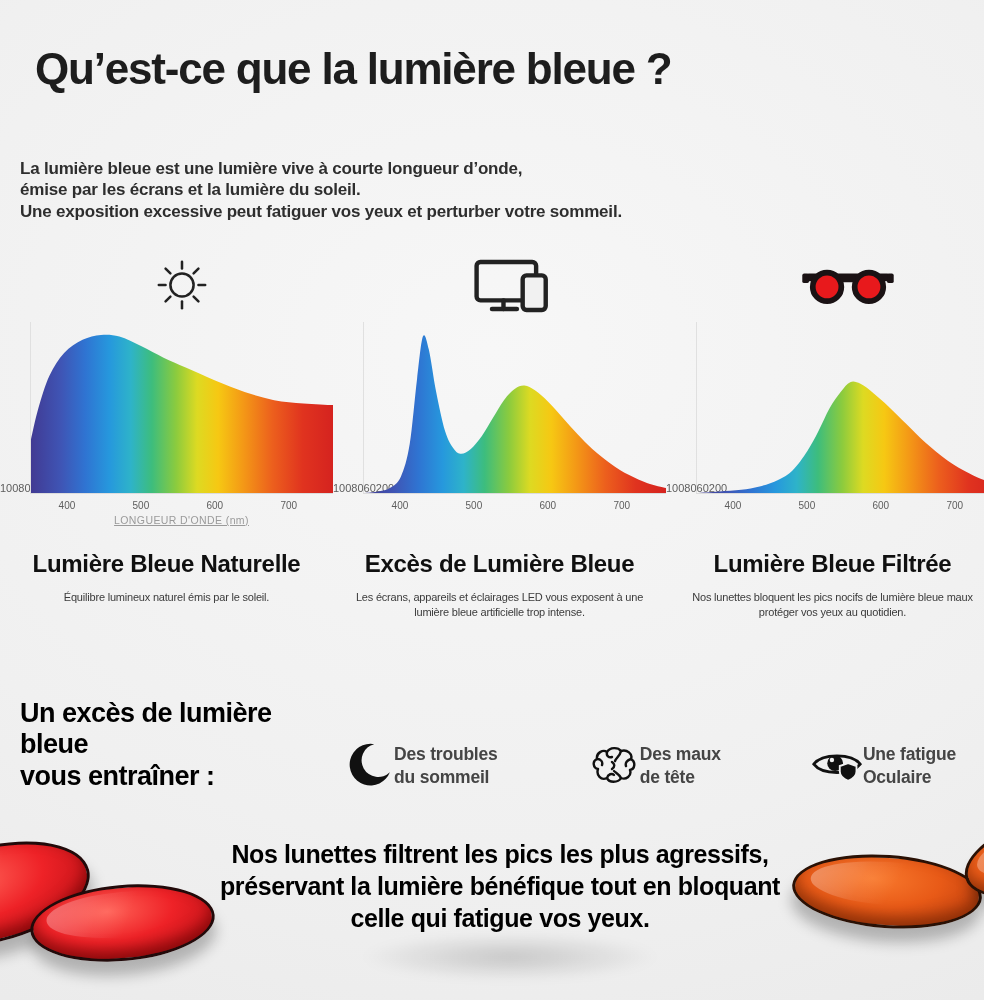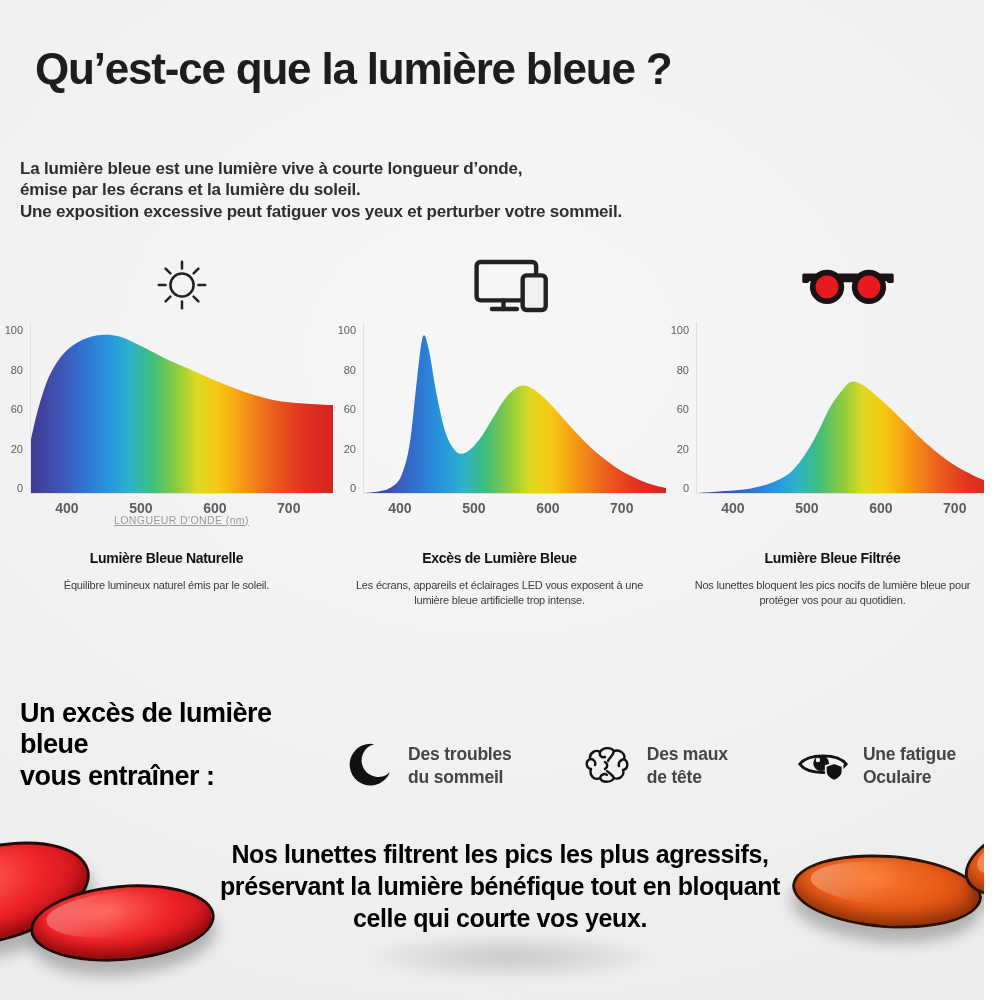--- a/index.html
+++ b/index.html
@@ -15,33 +15,33 @@
   
   .header{ position:absolute; top:44px; left:35px; right:35px; }
   .title{ font-size:44px; font-weight:700; letter-spacing:-1.2px; color:#1d1d1d; }
   .subtitle{ margin-top:7px; font-size:22px; font-weight:700; color:#4a4a4a; letter-spacing:-0.3px; }
   .intro{ position:absolute; top:158px; left:20px; right:35px; font-size:17px; font-weight:700; color:#2e2e2e; line-height:1.26; letter-spacing:-0.2px; }
   
   .charts{ position:absolute; top:248px; left:0; width:1000px; display:flex; }
   .col{ width:333px; }
   .icon-row{ height:74px; display:flex; align-items:center; justify-content:center; padding-left:30px; }
   .chart-wrap{ display:flex; height:172px; }
-  .y-axis{ width:30px; display:flex; flex-direction:column; justify-content:space-between; align-items:flex-end; padding:2px 7px 0 0; font-size:11px; color:#5d5d5d; }
+  .y-axis{ width:30px; display:flex; flex-direction:row; justify-content:space-between; align-items:flex-end; padding:2px 7px 0 0; font-size:11px; color:#5d5d5d; }
   .plot{ flex:1; position:relative; border-left:1px solid #e0e0e0; border-bottom:1px solid #dcdcdc; }
   .plot svg{ display:block; }
-  .x-axis{ position:relative; height:20px; margin-left:30px; font-size:14px; color:#5d5d5d;font-weight:bold; }
+  .x-axis{ position:relative; height:20px; margin-left:30px; font-size:10px; color:#5d5d5d; }
   .xtick{ position:absolute; top:6px; transform:translateX(-50%); }
   .x-title{ height:16px; margin-left:30px; text-align:center; font-size:10.5px; color:#9a9a9a; letter-spacing:0.4px;text-decoration:underline; }
-  .col-heading{ margin-top:20px; text-align:center; font-size:14px; font-weight:700; color:#101010; letter-spacing:-0.3px; }
+  .col-heading{ margin-top:20px; text-align:center; font-size:24px; font-weight:700; color:#101010; letter-spacing:-0.3px; }
   .col-desc{ margin-top:12px; padding:0 8px; text-align:center; font-size:11px; color:#3b3b3b; line-height:1.35; letter-spacing:-0.2px; }
   
   .symptoms{ position:absolute; top:698px; left:20px; right:28px; display:flex; align-items:flex-end; }
   .symptoms-heading{ width:322px; flex:0 0 322px; font-size:27px; font-weight:700; line-height:1.16; color:#000; letter-spacing:-0.5px; }
   .symptom-items{ flex:1; display:flex; justify-content:space-between; align-items:center; }
-  .symptom{ display:flex; align-items:center; gap:14px; }
+  .symptom{ display:flex; align-items:center; gap:0; }
   .symptom .s-icon{ width:52px; height:52px; flex:0 0 52px; display:flex; align-items:center; justify-content:center; }
   .symptom-label{ font-size:17.5px; font-weight:700; color:#454545; line-height:1.3; letter-spacing:-0.2px; }
   
   .footer{ position:absolute; top:838px; left:0; width:1000px; text-align:center; font-size:25px; font-weight:700; color:#000; line-height:1.28; letter-spacing:-0.4px; }
   
   .lens{ position:absolute; border-radius:50%; }
   .lens::after{ content:""; position:absolute; left:8%; top:6%; right:8%; bottom:30%; border-radius:50%;
     background: linear-gradient(115deg, rgba(255,255,255,0.35) 0%, rgba(255,255,255,0.08) 35%, rgba(255,255,255,0) 55%); }
   .lens-red{
     background: radial-gradient(ellipse at 42% 32%, #ff6257 0%, #ee2227 45%, #c41318 80%, #7e0a0e 100%);
@@ -227,21 +227,21 @@
           </div>
       </div>
       <div class="x-axis">
           <span class="xtick" style="left:12.2%">400</span>
           <span class="xtick" style="left:36.6%">500</span>
           <span class="xtick" style="left:61.0%">600</span>
           <span class="xtick" style="left:85.4%">700</span>
         </div>
       <div class="x-title"></div>
       <div class="col-heading">Lumière Bleue Filtrée</div>
-      <div class="col-desc">Nos lunettes bloquent les pics nocifs de lumière bleue pour protéger vos pour au quotidien.</div>
+      <div class="col-desc">Nos lunettes bloquent les pics nocifs de lumière bleue maux protéger vos yeux au quotidien.</div>
     </div>
   </div>
 
   <div class="symptoms">
     <div class="symptoms-heading">
       <div>Un excès de lumière bleue</div>
       <div>vous entraîner :</div>
     </div>
     <div class="symptom-items">
 
@@ -291,21 +291,21 @@
           <div>Une fatigue</div>
           <div>Oculaire</div>
         </span>
       </div>
     </div>
   </div>
 
   <div class="footer">
     <div>Nos lunettes filtrent les pics les plus agressifs,</div>
     <div>préservant la lumière bénéfique tout en bloquant</div>
-    <div>celle qui courte vos yeux.</div>
+    <div>celle qui fatigue vos yeux.</div>
   </div>
 
   <div class="shadow-blob"></div>
   <div class="lens lens-red lens-left-partial"></div>
   <div class="lens lens-red lens-left-full"></div>
   <div class="lens lens-orange lens-right-full"></div>
   <div class="lens lens-orange lens-right-partial"></div>
 </div>
 
 </body></html>

